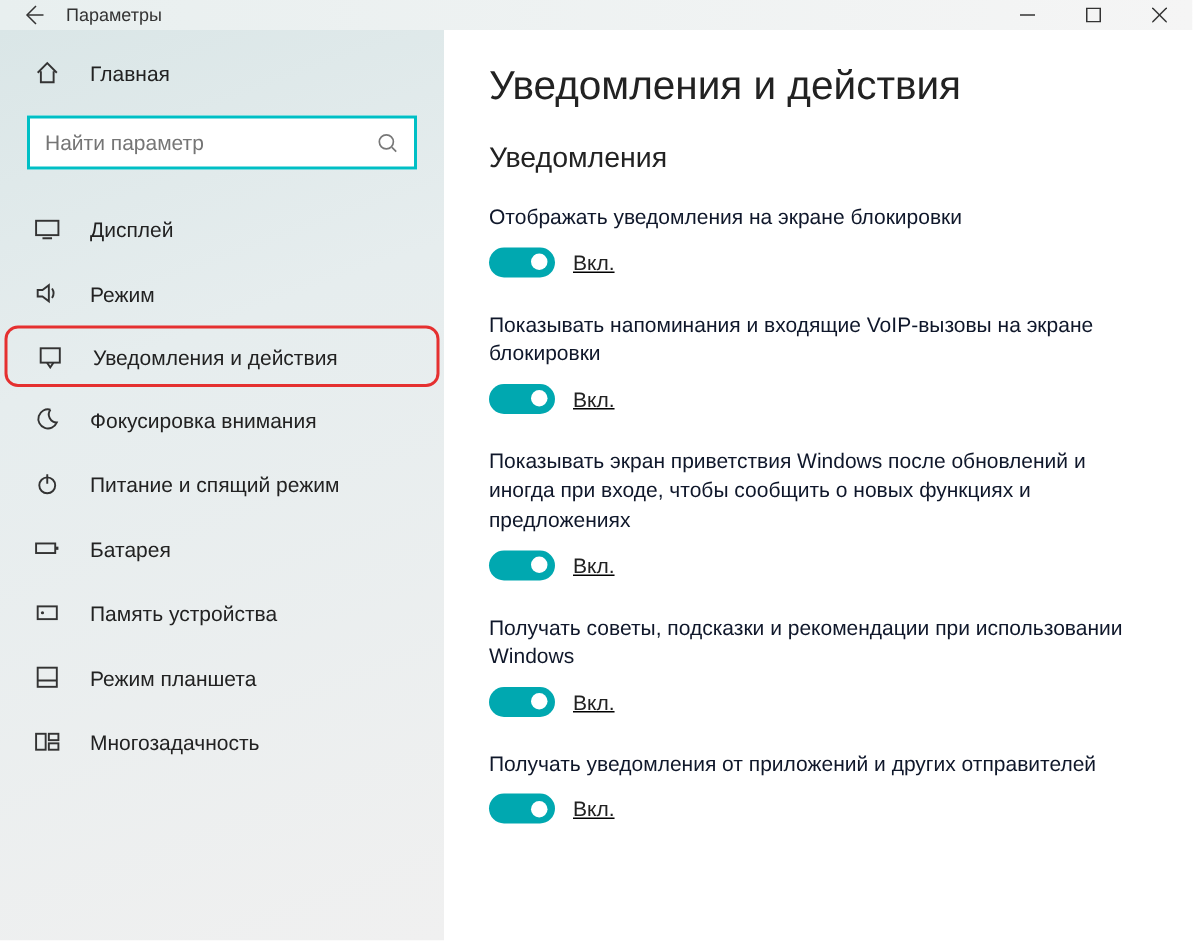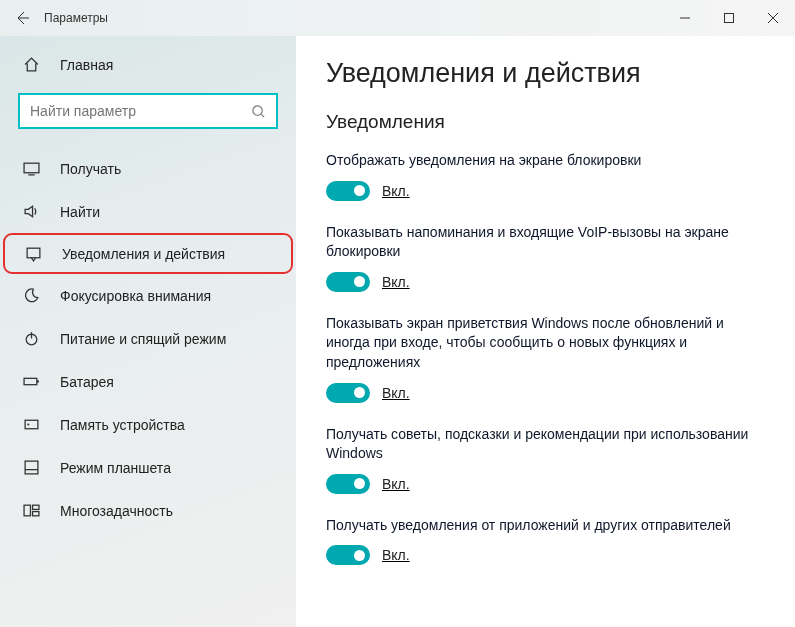--- a/index.html
+++ b/index.html
@@ -1,17 +1,17 @@
 <!DOCTYPE html>
 <html><head>
 <meta charset="utf-8">
 <style>
 * { margin: 0; padding: 0; box-sizing: border-box; font-family: "Segoe UI", Arial, sans-serif; }
 body { width: 795px; height: 627px; background: #fff; overflow: hidden; display: flex; flex-direction: column; }
-.titlebar { height: 36px; display: flex; align-items: center; background: linear-gradient(to right, #e8efef, #f5f5f5); }
+.titlebar { height: 20px; display: flex; align-items: center; background: linear-gradient(to right, #e8efef, #f5f5f5); }
 .titlebar .back { width: 44px; display: flex; align-items: center; justify-content: center; font-size: 18px; color: #333; }
 .titlebar .title { font-size: 12px; color: #333; flex: 1; }
 .titlebar .winbtns { display: flex; }
 .titlebar .winbtn { width: 44px; height: 34px; display: flex; align-items: center; justify-content: center; color: #333; }
 .main { display: flex; flex: 1; min-height: 0; }
 .sidebar { width: 296px; background: linear-gradient(160deg, #dae6e7 0%, #e6edee 35%, #f0f0f0 100%); padding-top: 10px; }
 .home-row { display: flex; align-items: center; padding: 10px 20px; font-size: 14px; color: #222; cursor: default; }
 .home-row .icon { width: 22px; display: flex; align-items: center; justify-content: center; margin-right: 18px; }
 .search-wrap { margin: 10px 18px 18px 18px; }
 .search { height: 36px; border: 2px solid #00bfc5; background: #fff; display: flex; align-items: center; padding: 0 10px; gap: 12px; }
@@ -87,31 +87,31 @@
     </div>
 
 
     <div class="nav-item">
       <span class="icon">
           <svg width="17" height="17" viewBox="0 0 16 16">
             <rect x="1" y="3" width="14" height="9" stroke="#333" stroke-width="1.2" fill="none"></rect>
             <line x1="5" y1="14" x2="11" y2="14" stroke="#333" stroke-width="1.2"></line>
           </svg>
         </span>
-      <span>Получать</span>
+      <span>Дисплей</span>
     </div>
 
     <div class="nav-item">
       <span class="icon">
           <svg width="17" height="17" viewBox="0 0 16 16">
             <path d="M2 6 H5 L9 3 V13 L5 10 H2 Z" stroke="#333" stroke-width="1.2" fill="none"></path>
             <path d="M11 5 Q13 8 11 11" stroke="#333" stroke-width="1.2" fill="none"></path>
           </svg>
         </span>
-      <span>Найти</span>
+      <span>Режим</span>
     </div>
 
     <div class="nav-item highlighted">
       <span class="icon">
           <svg width="17" height="17" viewBox="0 0 16 16">
             <rect x="2" y="3" width="12" height="9" stroke="#333" stroke-width="1.2" fill="none"></rect>
             <path d="M6 12 L8 15 L10 12" stroke="#333" stroke-width="1.2" fill="none"></path>
           </svg>
         </span>
       <span>Уведомления и действия</span>

